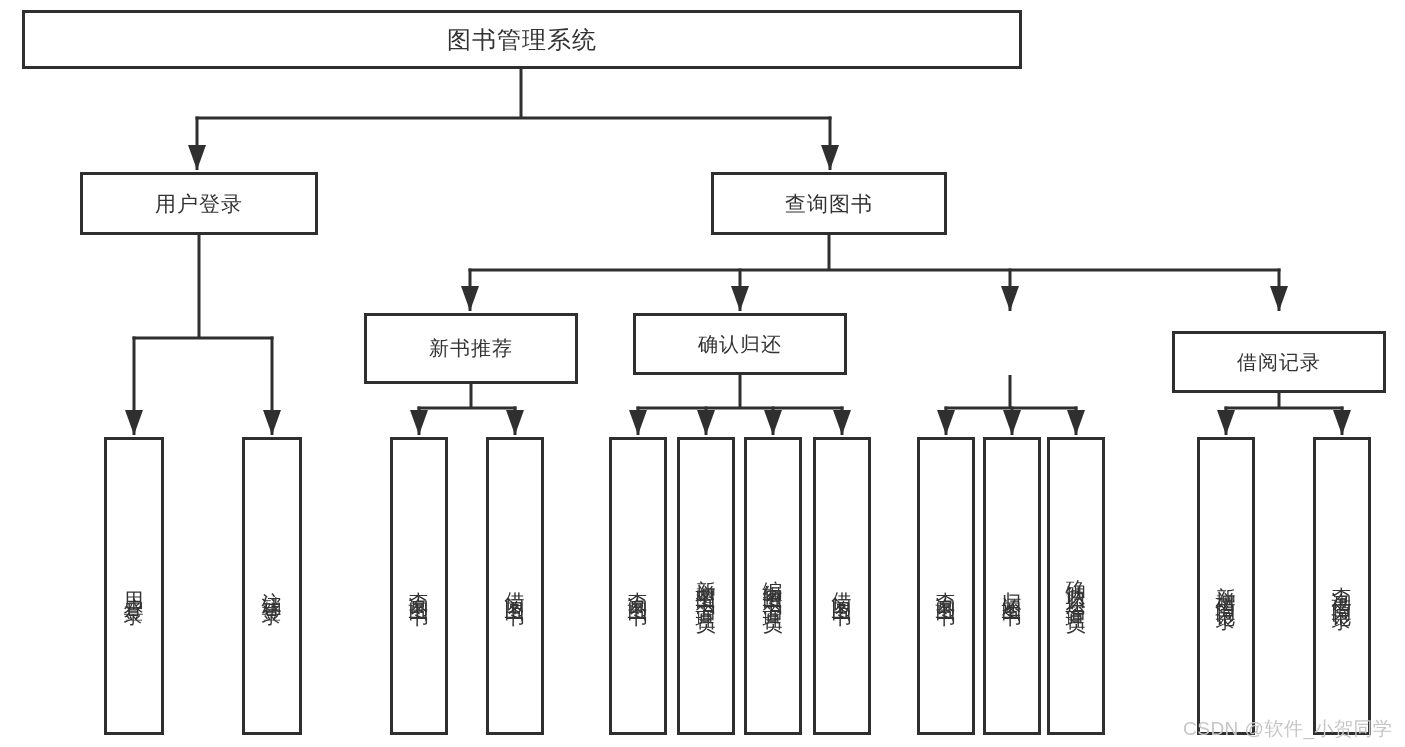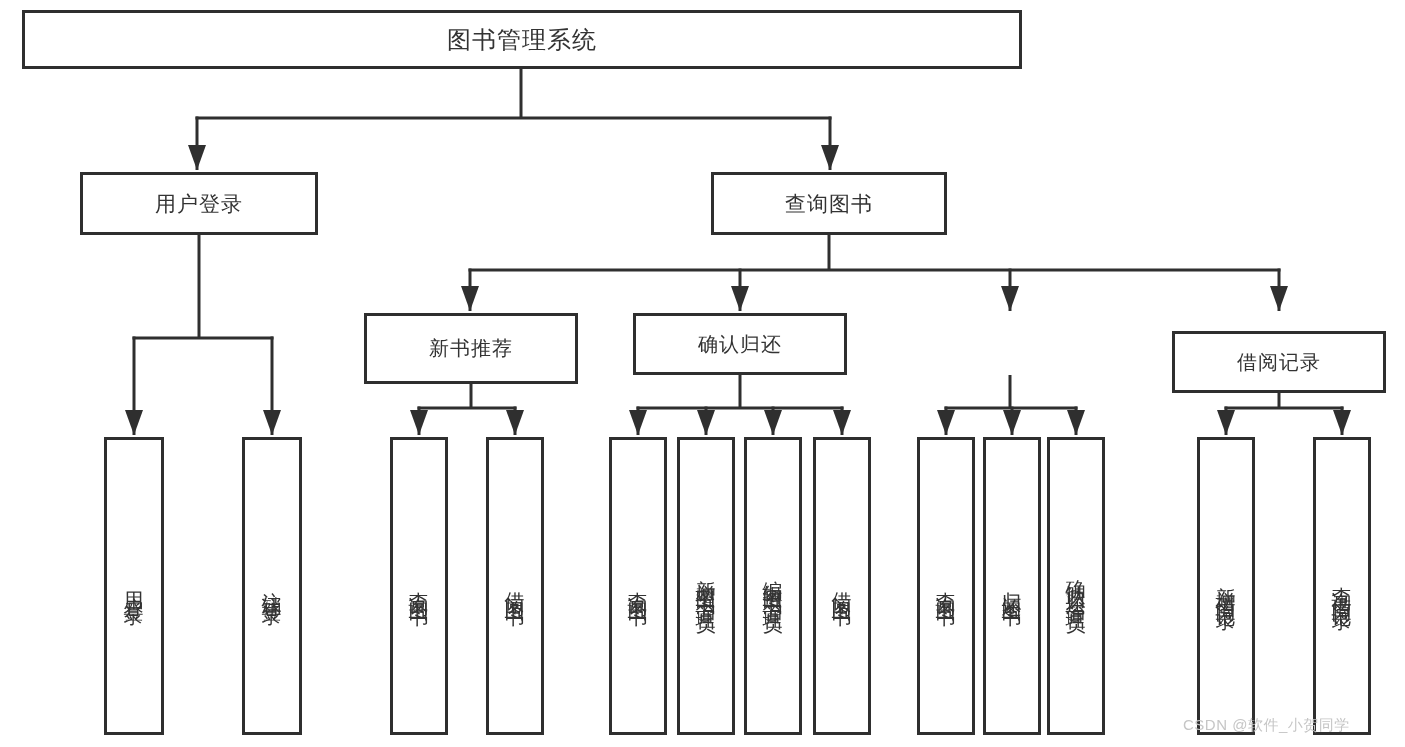--- a/index.html
+++ b/index.html
@@ -47,21 +47,21 @@
     writing-mode: vertical-rl;
     text-orientation: mixed;
     font-size: 20px;
     letter-spacing: 5px;
     line-height: 1;
   }
   .watermark {
     position: absolute;
     left: 1183px;
     top: 716px;
-    font-size: 15px;
+    font-size: 19px;
     color: #c6c6c6;
     white-space: nowrap;
     z-index: 3;
     letter-spacing: 0.5px;
   }
 </style>
 </head>
 <body>
 
 <div class="canvas">

